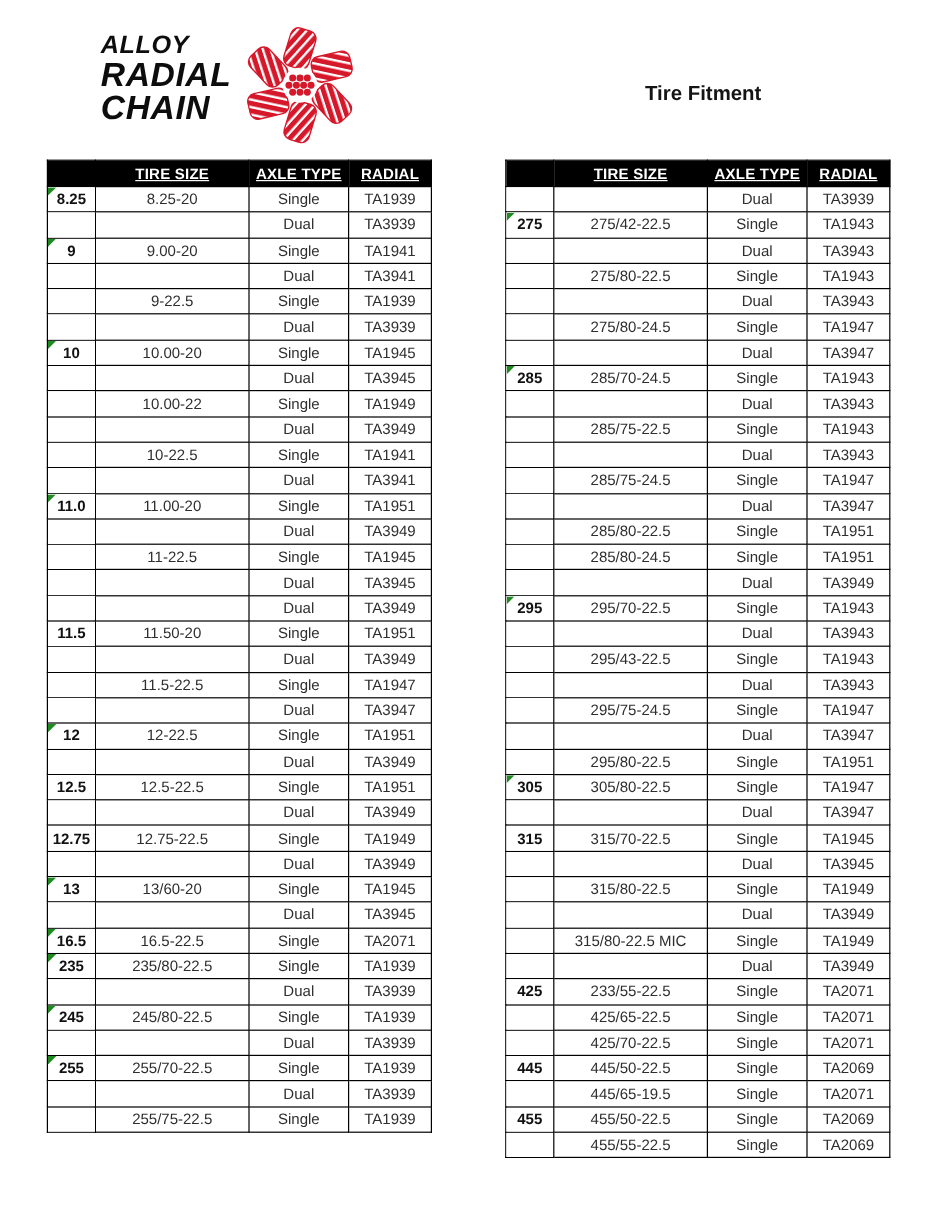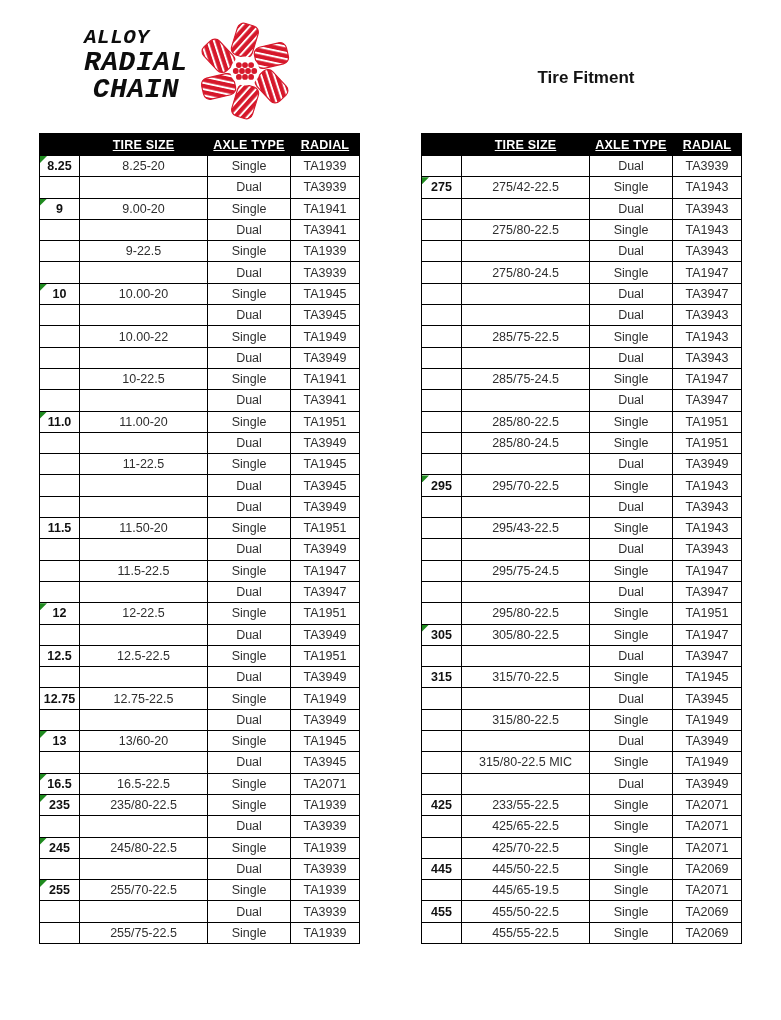--- a/index.html
+++ b/index.html
@@ -7,25 +7,25 @@
     width: 781px; height: 1020px;
     background: #ffffff;
     font-family: "Liberation Sans", sans-serif;
     position: relative;
     overflow: hidden;
   }
   
   .logo-block { position: absolute; left: 84px; top: 28px; display: flex; align-items: flex-start; }
   .logo-text {
     font-style: italic; font-weight: bold; color: #0d0d0d;
-    line-height: 0.98; letter-spacing: 0.5px; font-family: Liberation Mono, monospace;
+    line-height: 0.98; letter-spacing: 0.5px;
   }
   .logo-line1 { font-size: 21px; }
   .logo-line2 { font-size: 28px; }
-  .logo-line3 { font-size: 28px; text-align: center; }
+  .logo-line3 { font-size: 28px; }
   .logo-icon { margin-left: 10px; margin-top: -6px; }
   
   .page-title {
     position: absolute; left: 426px; top: 68px; width: 320px;
     text-align: center; font-size: 17px; font-weight: bold; color: #141414;
   }
   
   table.fit {
     position: absolute; top: 133px;
     border-collapse: collapse; table-layout: fixed;
@@ -393,20 +393,26 @@
     <td class="axle-cell">Single</td>
     <td class="radial-cell">TA1947</td>
   </tr>
       <tr>
     <td class="group-cell"></td>
     <td class="size-cell"></td>
     <td class="axle-cell">Dual</td>
     <td class="radial-cell">TA3947</td>
   </tr>
       <tr>
+    <td class="group-cell flagged">285</td>
+    <td class="size-cell">285/70-24.5</td>
+    <td class="axle-cell">Single</td>
+    <td class="radial-cell">TA1943</td>
+  </tr>
+      <tr>
     <td class="group-cell"></td>
     <td class="size-cell"></td>
     <td class="axle-cell">Dual</td>
     <td class="radial-cell">TA3943</td>
   </tr>
       <tr>
     <td class="group-cell"></td>
     <td class="size-cell">285/75-22.5</td>
     <td class="axle-cell">Single</td>
     <td class="radial-cell">TA1943</td>

